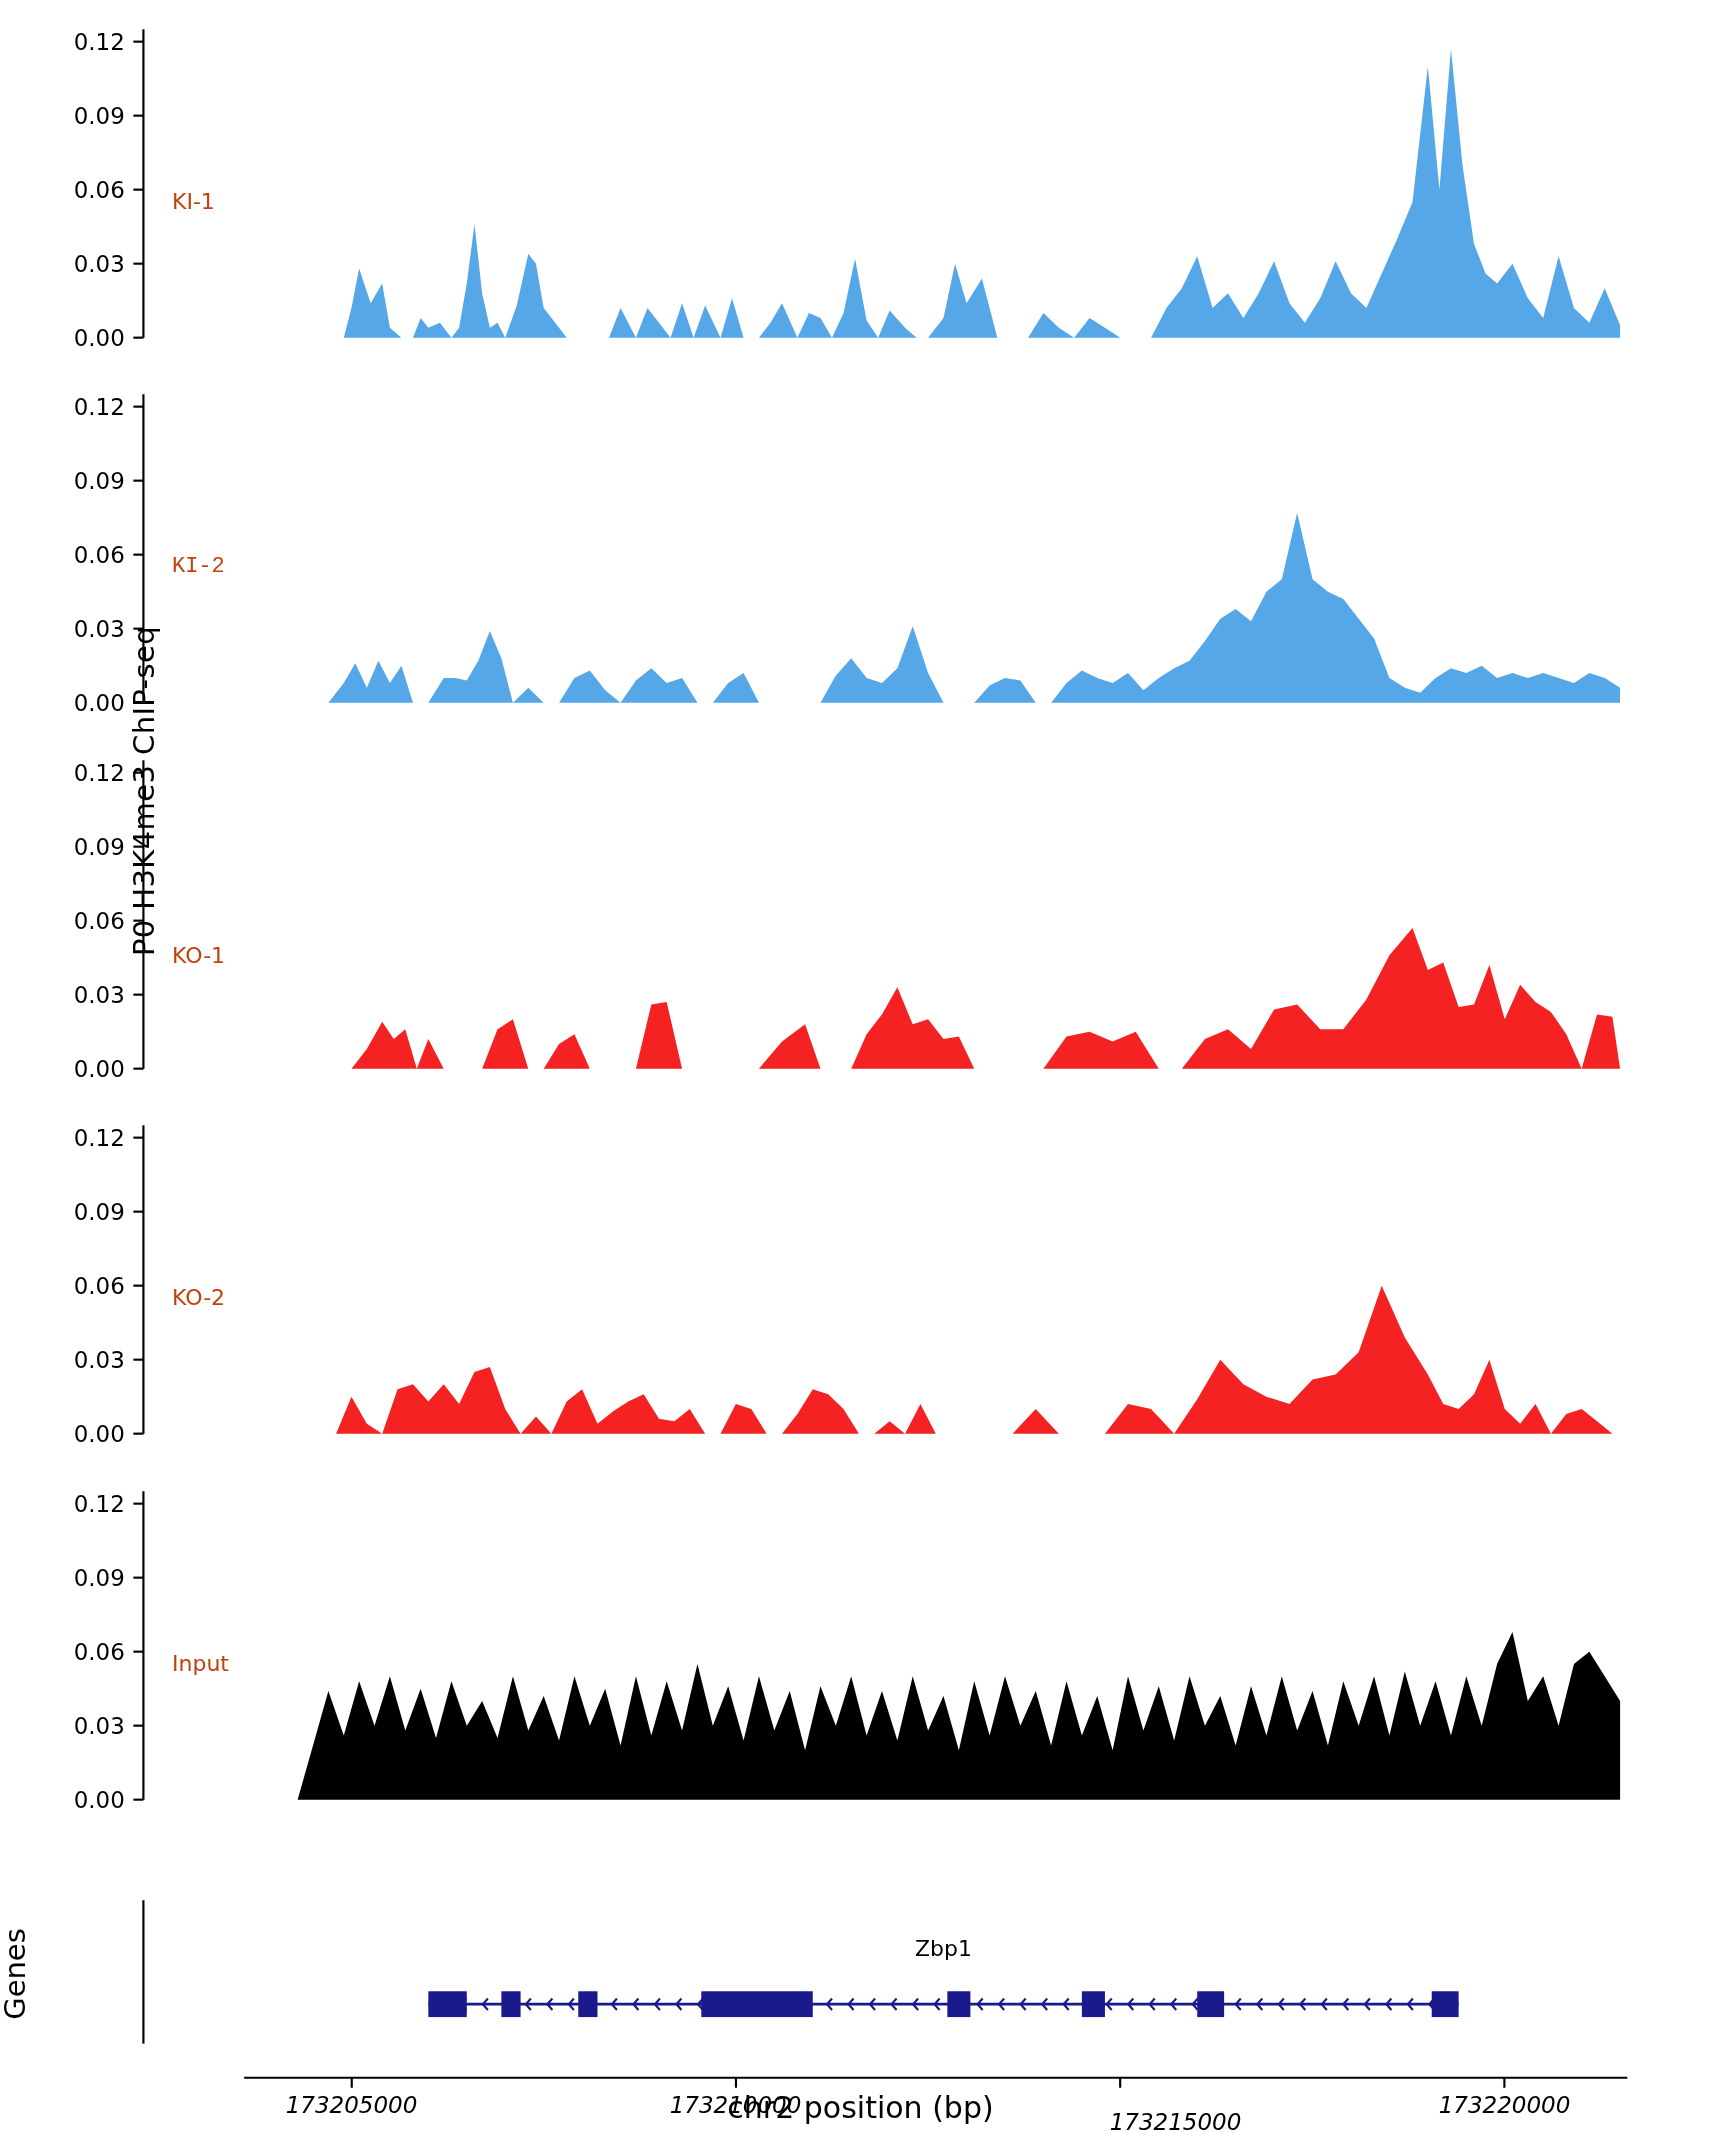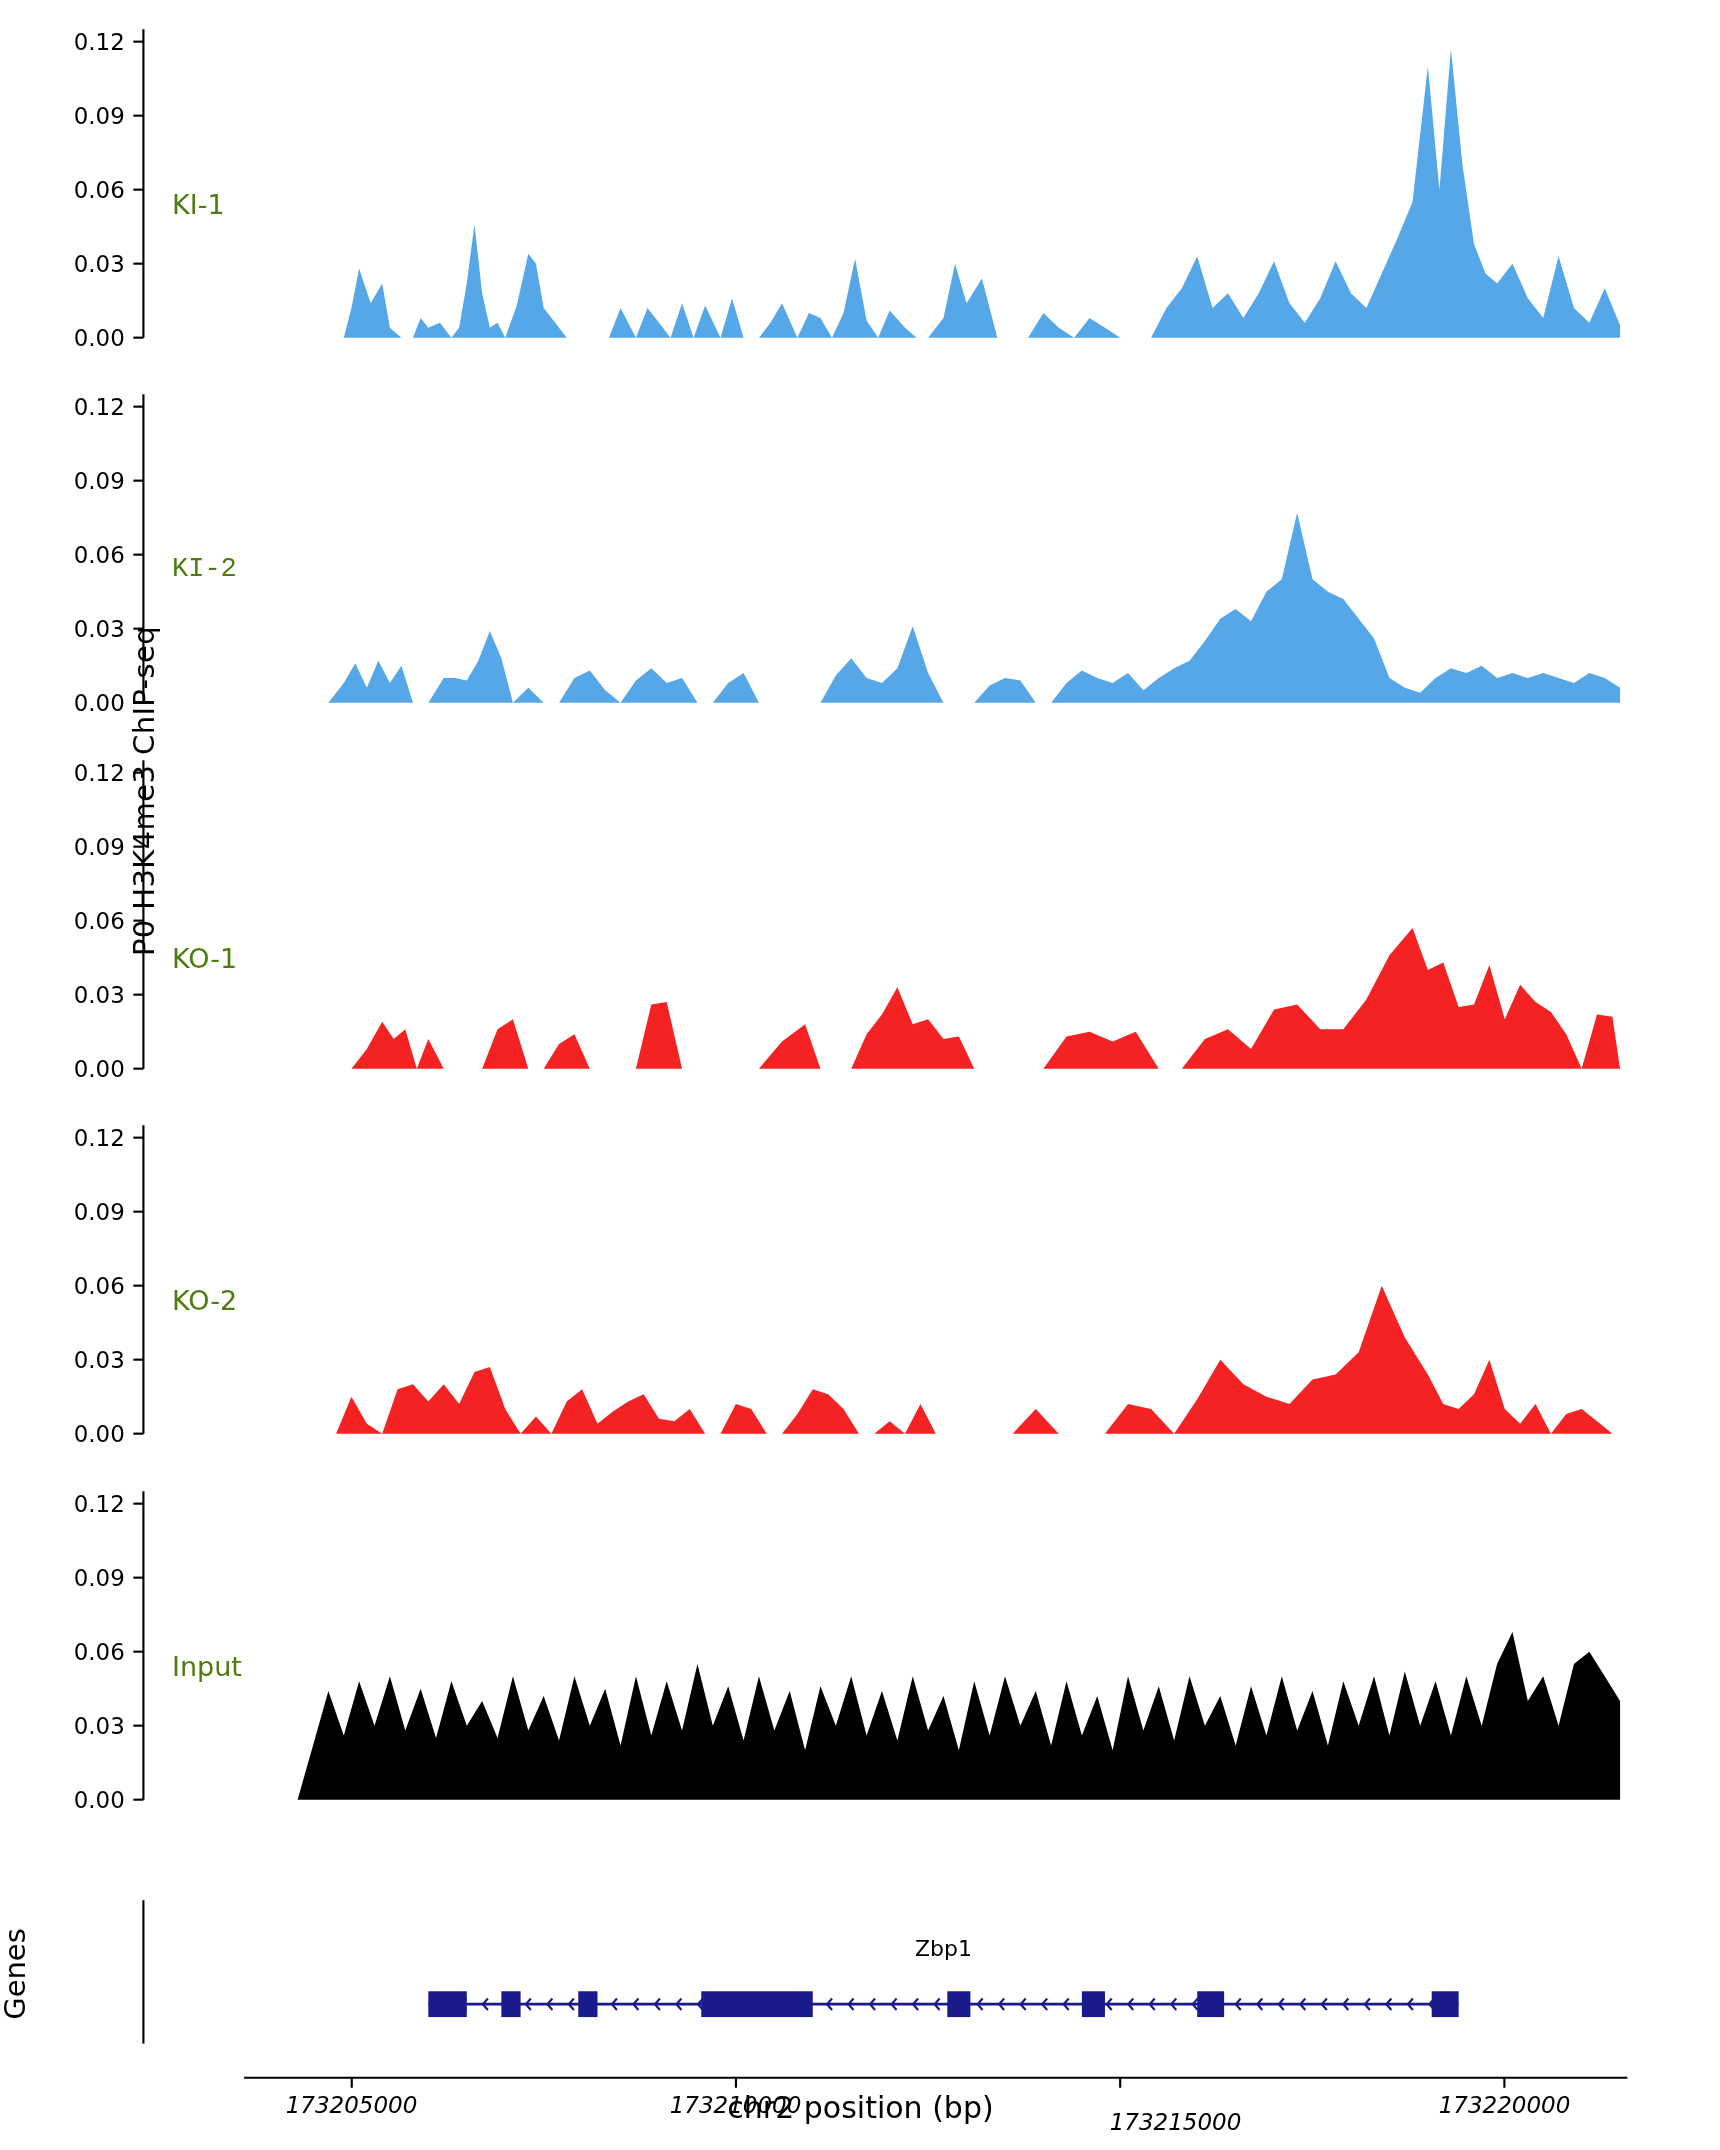--- a/index.html
+++ b/index.html
@@ -46,22 +46,22 @@
   .track {
     position: absolute;
     left: 0;
     width: 1721px;
   }
   .track-svg {
     display: block;
   }
   .track-name {
     position: absolute;
-    font-size: 27px;
-    color: #4d7c0f;
+    font-size: 22px;
+    color: #c2410c;
     white-space: nowrap;
   }
 
   #xlabel {
     position: absolute;
     left: 0;
     top: 2090px;
     width: 1721px;
     text-align: center;
     font-size: 30px;

